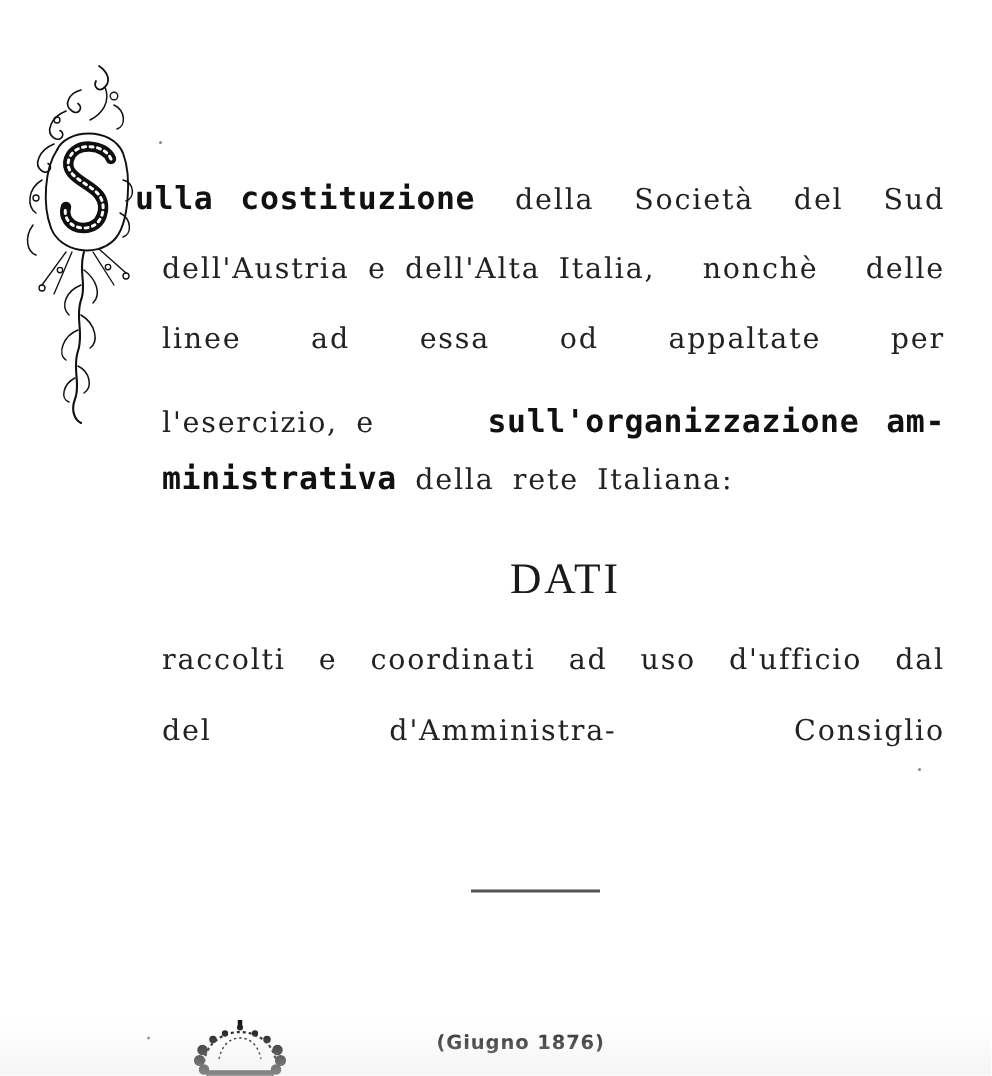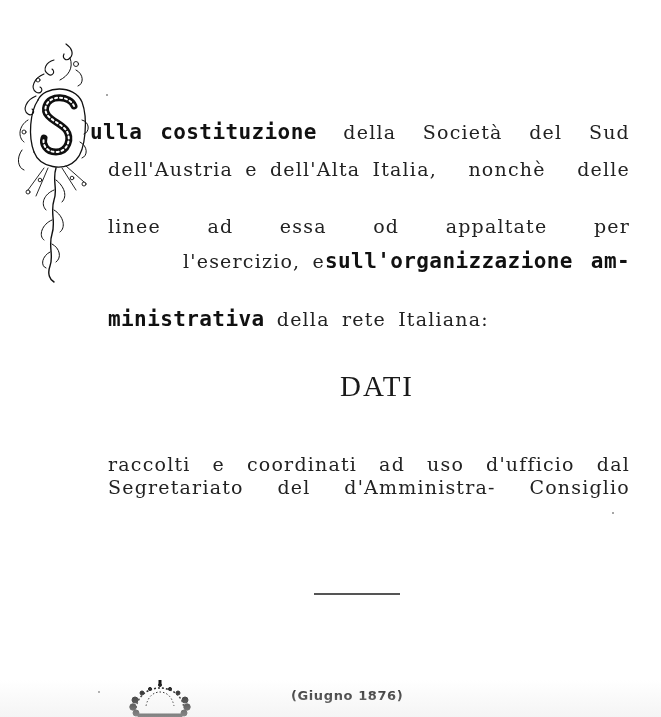--- a/index.html
+++ b/index.html
@@ -49,38 +49,38 @@
       font-size: 21px;
       letter-spacing: 0.4px;
       color: #111;
     }
     .justify {
       display: flex;
       justify-content: space-between;
       align-items: baseline;
     }
     .line-1 { top: 100px; left: 90px; width: 540px; }
-    .line-2 { top: 137px; }
+    .line-2 { top: 147px; }
     .line-3 { top: 194px; }
-    .line-4 { top: 229px; justify-content: flex-end; }
+    .line-4 { top: 249px; }
     .line-5 { top: 287px; }
 
     .heading {
       position: absolute;
       left: 0; width: 661px;
       top: 350px;
       text-align: center;
       font-family: "Liberation Serif", "DejaVu Serif", serif;
       font-size: 29px;
       letter-spacing: 2px;
       color: #1a1a1a;
       padding-left: 93px;
     }
 
-    .line-6 { top: 432px; }
+    .line-6 { top: 408px; }
     .line-7 { top: 455px; }
     .line-8 { top: 502px; }
 
     .rule {
       position: absolute;
       left: 314px;
       top: 573px;
       width: 86px;
       height: 2px;
       background: #555;
@@ -214,21 +214,20 @@
   <div class="line line-6 justify">
     <span>raccolti</span>
     <span>e</span>
     <span>coordinati</span>
     <span>ad</span>
     <span>uso</span>
     <span>d'ufficio</span>
     <span>dal</span>
   </div>
   <div class="line line-7 justify">
-    <span>Segretariato</span>
     <span>del</span>
     <span>d'Amministra-</span>
     <span>Consiglio</span>
   </div>
 
   <div class="rule"></div>
 
   <div class="crest-wrap">
     <svg viewBox="0 0 68 57" xmlns="http://www.w3.org/2000/svg">
       <g fill="#111" stroke="#111">

